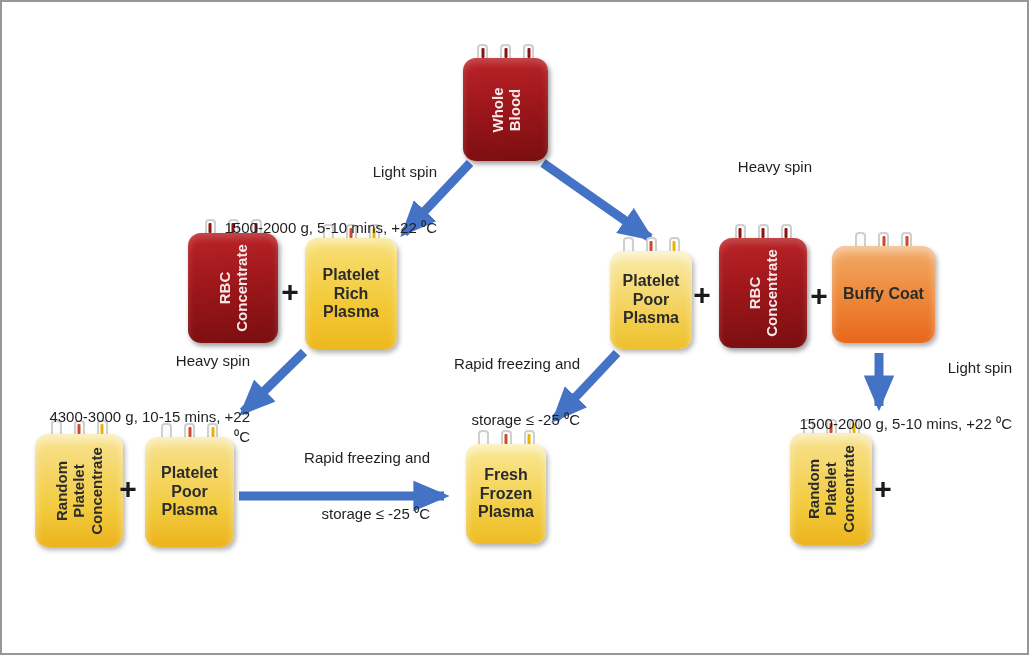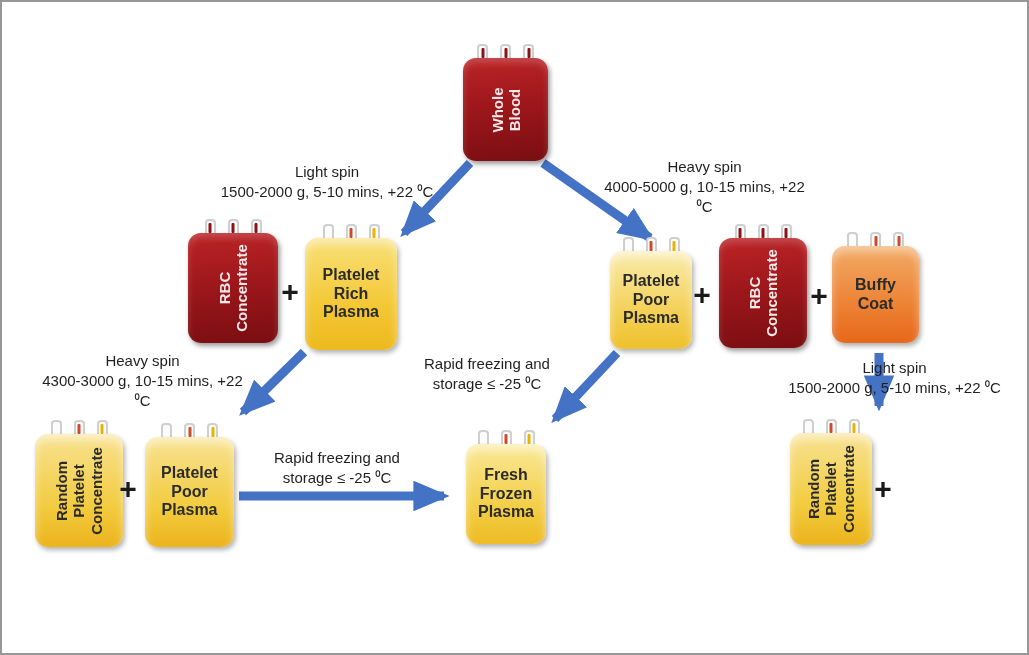--- a/index.html
+++ b/index.html
@@ -35,23 +35,23 @@
 
   .label-h{font-size:16px;font-weight:700;color:#2b2b2b;line-height:1.18;padding:0 4px;}
   .body.red .label-v{color:#f7e9e9;}
   .label-v{position:absolute;top:50%;left:50%;transform:translate(-50%,-50%) rotate(-90deg);
            font-size:15px;font-weight:700;color:#2b2b2b;line-height:1.15;text-align:center;}
 
   
   .plus{position:absolute;transform:translate(-50%,-50%);font-size:30px;font-weight:700;color:#1a1a1a;}
 
   
-  .note{position:absolute;text-align:center;color:#1f1f1f;font-size:15px;line-height:20px;}
+  .note{position:absolute;text-align:right;color:#1f1f1f;font-size:15px;line-height:20px;}
   .note .t{display:block;}
-  .note .d{display:block;}
+  .note .d{display:block;margin-top:36px;}
 
   .caption{position:absolute;left:0;width:1005px;top:590px;text-align:center;
            font-size:19px;color:#1a1a1a;}
 
   .arrow-layer{position:absolute;inset:0;pointer-events:none;}
 </style>
 </head>
 <body>
 
 <div class="frame">
@@ -145,21 +145,21 @@
           </span>
         <span class="port">
             <i class="stripe darkred"></i>
           </span>
       </div>
       <div class="body red" style="height:110px;">
         <span class="label-v" style="width:100px;">RBC Concentrate</span>
       </div>
     </div>
 
-    <div class="bag" style="left:830px;top:230px;width:87px;">
+    <div class="bag" style="left:830px;top:230px;width:103px;">
       <div class="ports">
         <span class="port"></span>
         <span class="port">
             <i class="stripe red"></i>
           </span>
         <span class="port">
             <i class="stripe red"></i>
           </span>
       </div>
       <div class="body orange" style="height:97px;">
@@ -234,21 +234,20 @@
     <span class="plus" style="left:126px;top:487px;">+</span>
     <span class="plus" style="left:881px;top:487px;">+</span>
 
     <div class="note" style="left:215px;top:160px;width:220px;">
       <span class="t">Light spin</span>
       <span class="d">1500-2000 g, 5-10 mins, +22 ⁰C</span>
     </div>
 
     <div class="note" style="left:595px;top:155px;width:215px;">
       <span class="t">Heavy spin</span>
-      <span class="d">4000-5000 g, 10-15 mins, +22 ⁰C</span>
     </div>
 
     <div class="note" style="left:33px;top:349px;width:215px;">
       <span class="t">Heavy spin</span>
       <span class="d">4300-3000 g, 10-15 mins, +22 ⁰C</span>
     </div>
 
     <div class="note" style="left:392px;top:352px;width:186px;">
       <span class="t">Rapid freezing and</span>
       <span class="d">storage ≤ -25 ⁰C</span>

